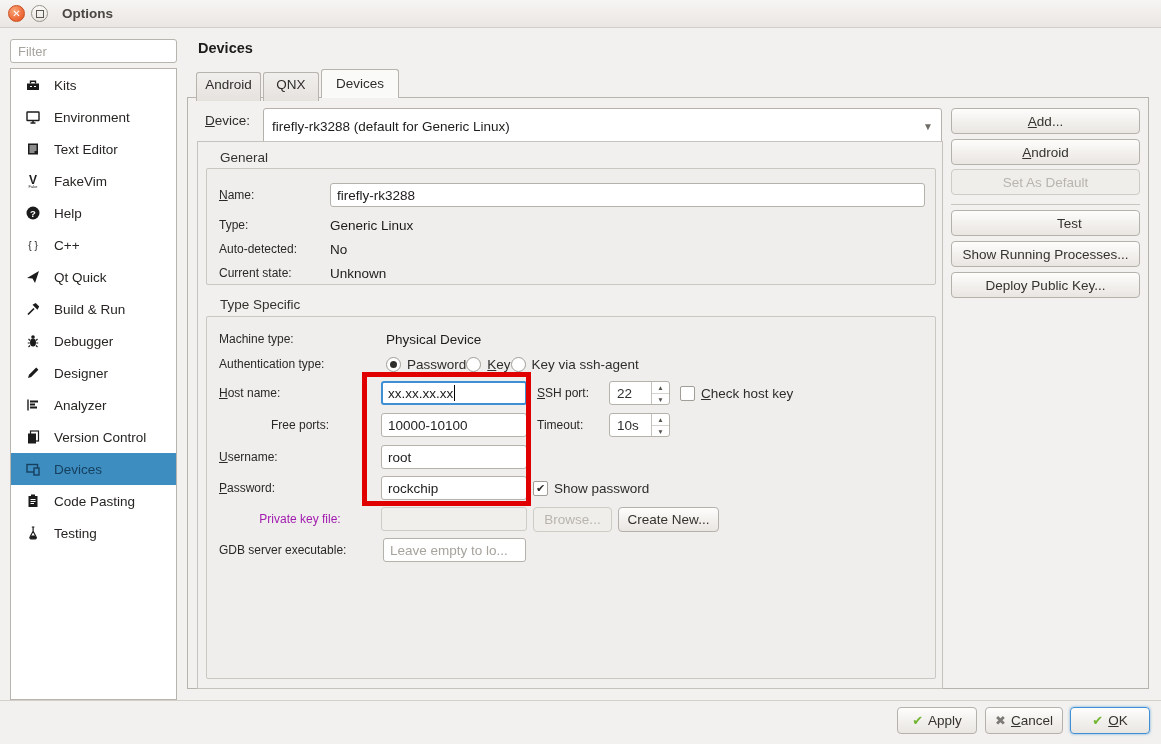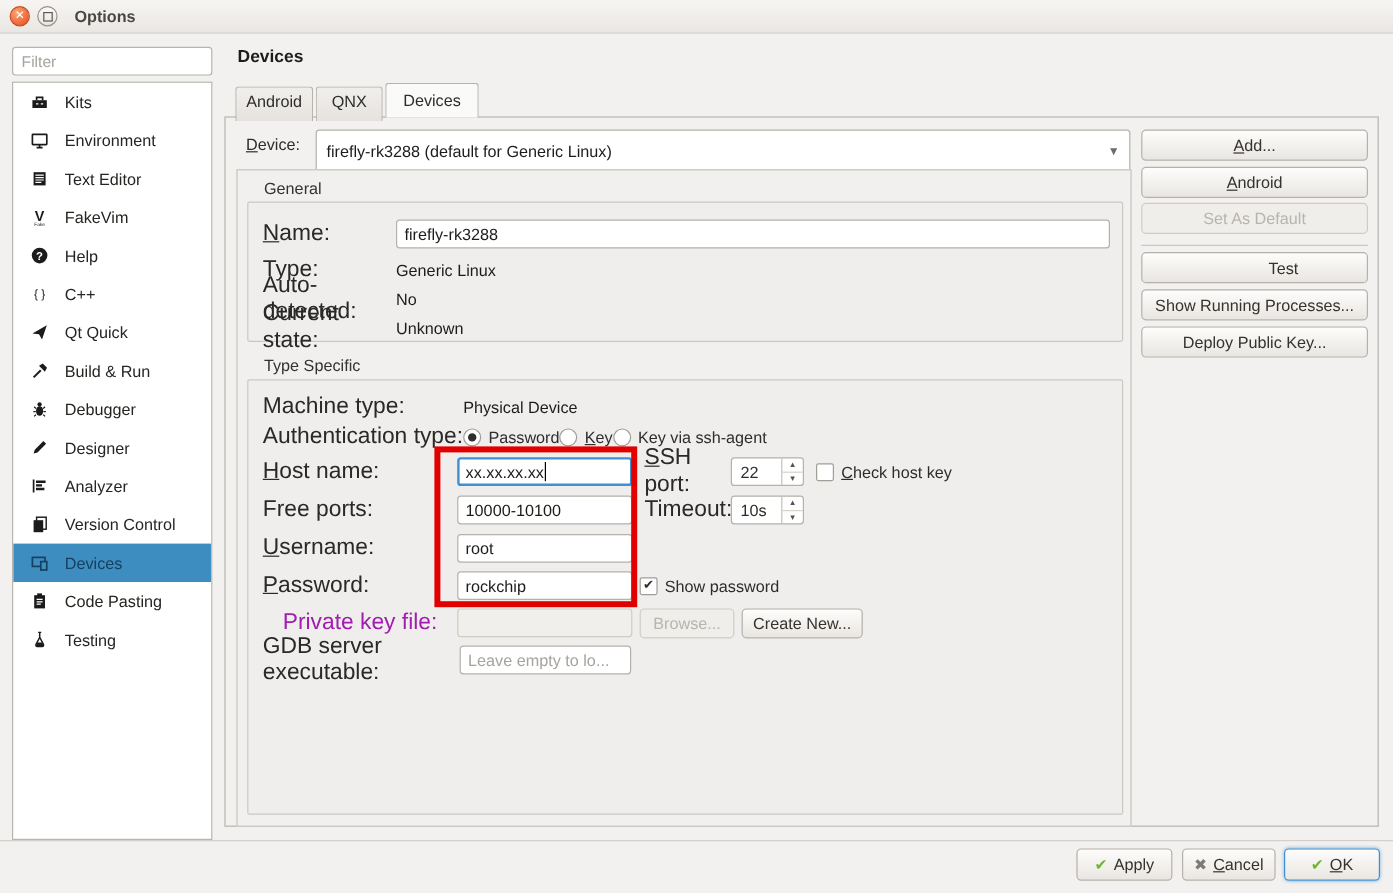--- a/index.html
+++ b/index.html
@@ -52,21 +52,21 @@
     color:#35332f;text-align:center;}
   .btn.disabled{background:#f0eeeb;color:#b8b4ae;border-color:#cfccc6;}
   .act-btn{position:absolute;left:763px;width:189px;height:26px;}
   .act-sep{position:absolute;left:763px;top:106px;width:189px;height:1px;background:#c9c6c1;}
   
   .detail-frame{position:absolute;left:9px;top:43px;width:746px;height:548px;
     border:1px solid #c6c3be;background:#f1f0ee;}
   .group-title{position:absolute;left:22px;font-size:13.5px;color:#33322f;}
   .group-body{position:absolute;left:8px;width:730px;border:1px solid #cbc8c3;border-radius:2px;background:#efeeec;}
   .row{position:absolute;display:flex;align-items:center;}
-  .flabel{font-size:19px;color:#2a2927;}
+  .flabel{font-size:12px;color:#2a2927;}
   .flabel.off{color:#a21caf;text-align:center;}
   .fvalue{font-size:13.5px;color:#1d1c1a;}
   .tinput{height:24px;background:#fff;border:1px solid #b5b1ab;border-radius:3px;
     padding:0 6px;font-family:inherit;font-size:13.5px;color:#1d1c1a;}
   .tinput.focused{border:2px solid #3f8fd4;padding:0 5px;}
   .tinput.off{background:#f0efec;border-color:#cfccc6;}
   .tinput::placeholder{color:#a7a39d;}
   
   .spin{position:relative;height:24px;background:#fff;border:1px solid #b5b1ab;border-radius:3px;
     display:flex;align-items:center;}
@@ -330,21 +330,21 @@
               <span>▼</span>
             </span>
         </span>
         <span class="opt" style="margin-left:10px;">
           <span class="checkbox"></span>
           <span class="mn">Check host key</span>
         </span>
       </div>
 
       <div class="row" style="left:12px;top:96px;height:24px;width:706px;">
-        <span class="flabel" style="width:162px;">Free ports:</span>
+        <span class="flabel" style="width:162px;text-align:center;">Free ports:</span>
         <input class="tinput" style="width: 146px;" value="10000-10100">
         <span class="flabel" style="margin-left:10px;width:62px;">Timeout:</span>
         <span class="spin" style="width:61px;margin-left:10px;">
           <span class="sval">10s</span>
           <span class="arrows">
               <span>▲</span>
               <span>▼</span>
             </span>
         </span>
       </div>

